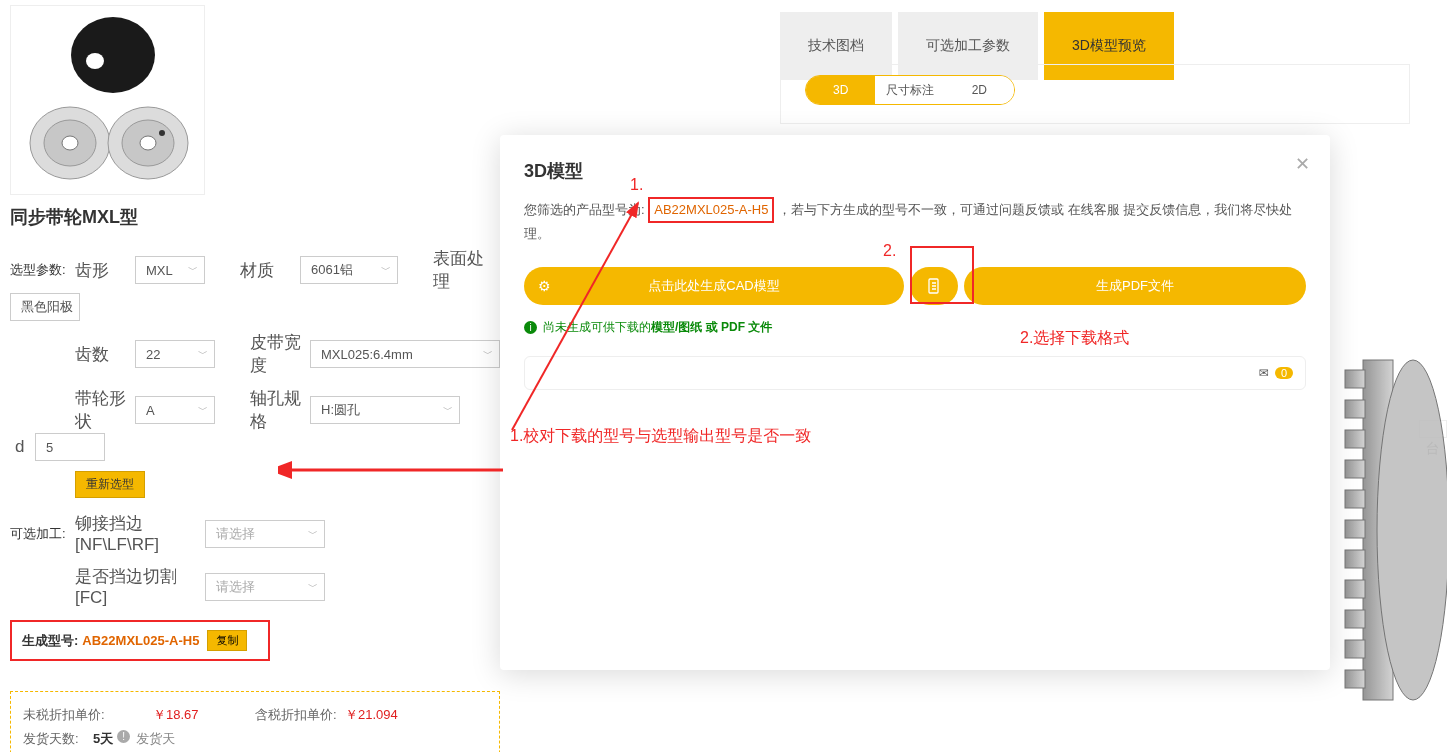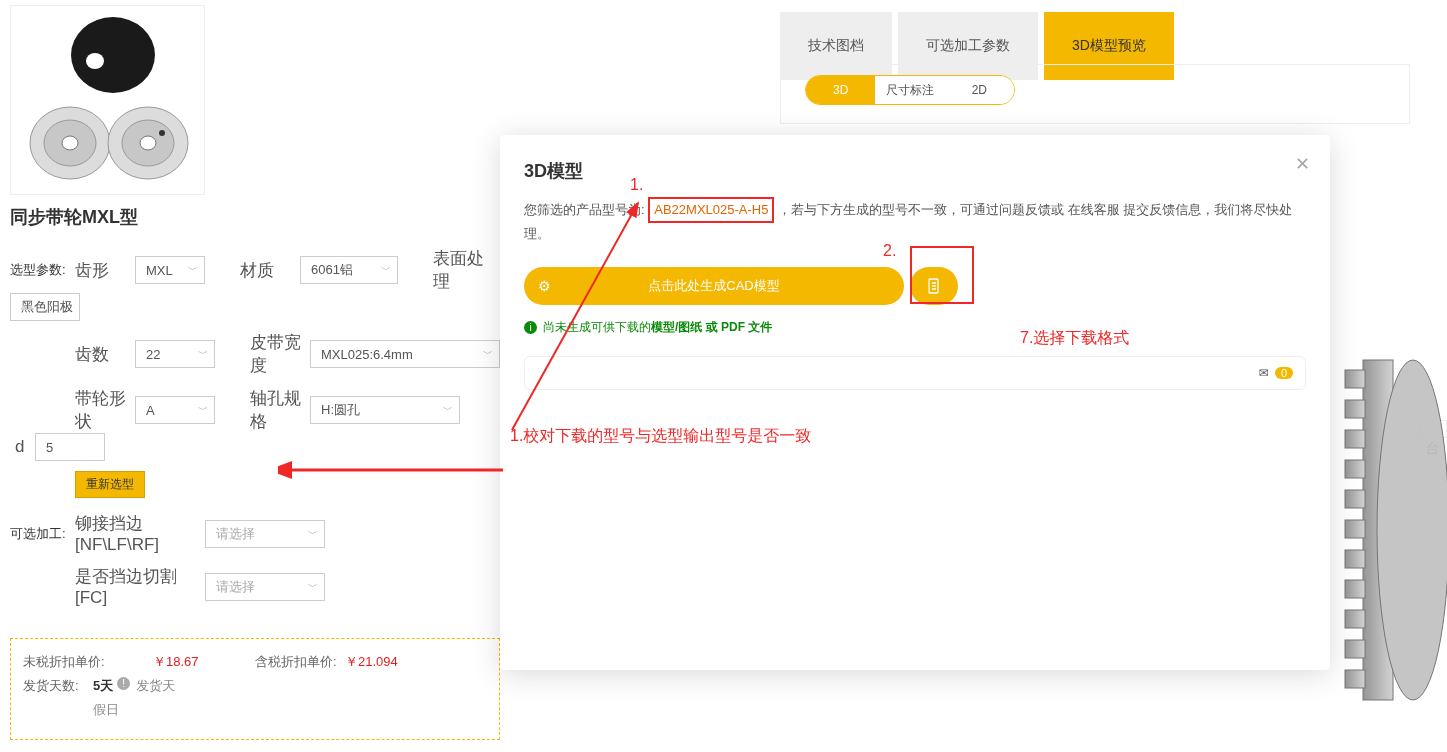--- a/index.html
+++ b/index.html
@@ -177,20 +177,25 @@
   </div>
   <div class="param-row">
     <span class="param-label"></span>
     <span class="sub-label" style="width:130px">是否挡边切割[FC]</span>
     <span class="select-box" style="width:120px">
       <span class="sel-placeholder">请选择</span>
       <span class="chev">﹀</span>
     </span>
   </div>
 
+  <div class="gen-model-box">
+    <span class="gen-label">生成型号:</span>
+    <span class="gen-value">AB22MXL025-A-H5</span>
+    <button class="copy-btn">复制</button>
+  </div>
 
   <div class="price-box">
     <div class="price-col">
       <span class="plabel">未税折扣单价:</span>
       <span class="price-red">￥18.67</span>
     </div>
     <div class="price-col">
       <span class="plabel" style="width:90px">含税折扣单价:</span>
       <span class="price-red">￥21.094</span>
     </div>
@@ -265,37 +270,40 @@
     <div class="big-btn left">
       <span class="gear">⚙</span>
       <span>点击此处生成CAD模型</span>
     </div>
     <div class="mid-pill">
       <svg width="16" height="16" viewBox="0 0 16 16">
           <rect x="3" y="1" width="9" height="14" rx="1" fill="none" stroke="#fff" stroke-width="1.3"></rect>
           <path d="M6 5h4M6 8h4M6 11h4" stroke="#fff" stroke-width="1.3"></path>
         </svg>
     </div>
+    <div class="big-btn right">
+      <span>生成PDF文件</span>
+    </div>
   </div>
 
   <div class="no-download">
     <span class="i">i</span>
     <span>尚未生成可供下载的 </span>
     <b>模型/图纸 或 PDF 文件</b>
   </div>
 
   <div class="inbox-row">
     <span class="env">✉</span>
     <span class="count-pill">0</span>
   </div>
 </div>
 
 <div class="anno" style="left:630px; top:176px;">1.</div>
 <div class="anno" style="left:883px; top:242px;">2.</div>
-<div class="anno" style="left:1020px; top:328px;">7.选择下载格式</div>
+<div class="anno" style="left:1020px; top:328px;">2.选择下载格式</div>
 <div class="anno" style="left:510px; top:426px;">1.校对下载的型号与选型输出型号是否一致</div>
 <div class="mid-box-overlay"></div>
 
 <svg class="arrow-svg" style="left:278px; top:458px; width:230px; height:30px">
   <defs>
       <marker id="ah1" markerWidth="10" markerHeight="10" refX="2" refY="3" orient="auto">
         <path d="M0,0 L0,6 L8,3 z" fill="#f02727"></path>
       </marker>
     </defs>
   <line x1="225" y1="12" x2="8" y2="12" stroke="#f02727" stroke-width="3" marker-end="url(#ah1)"></line>

